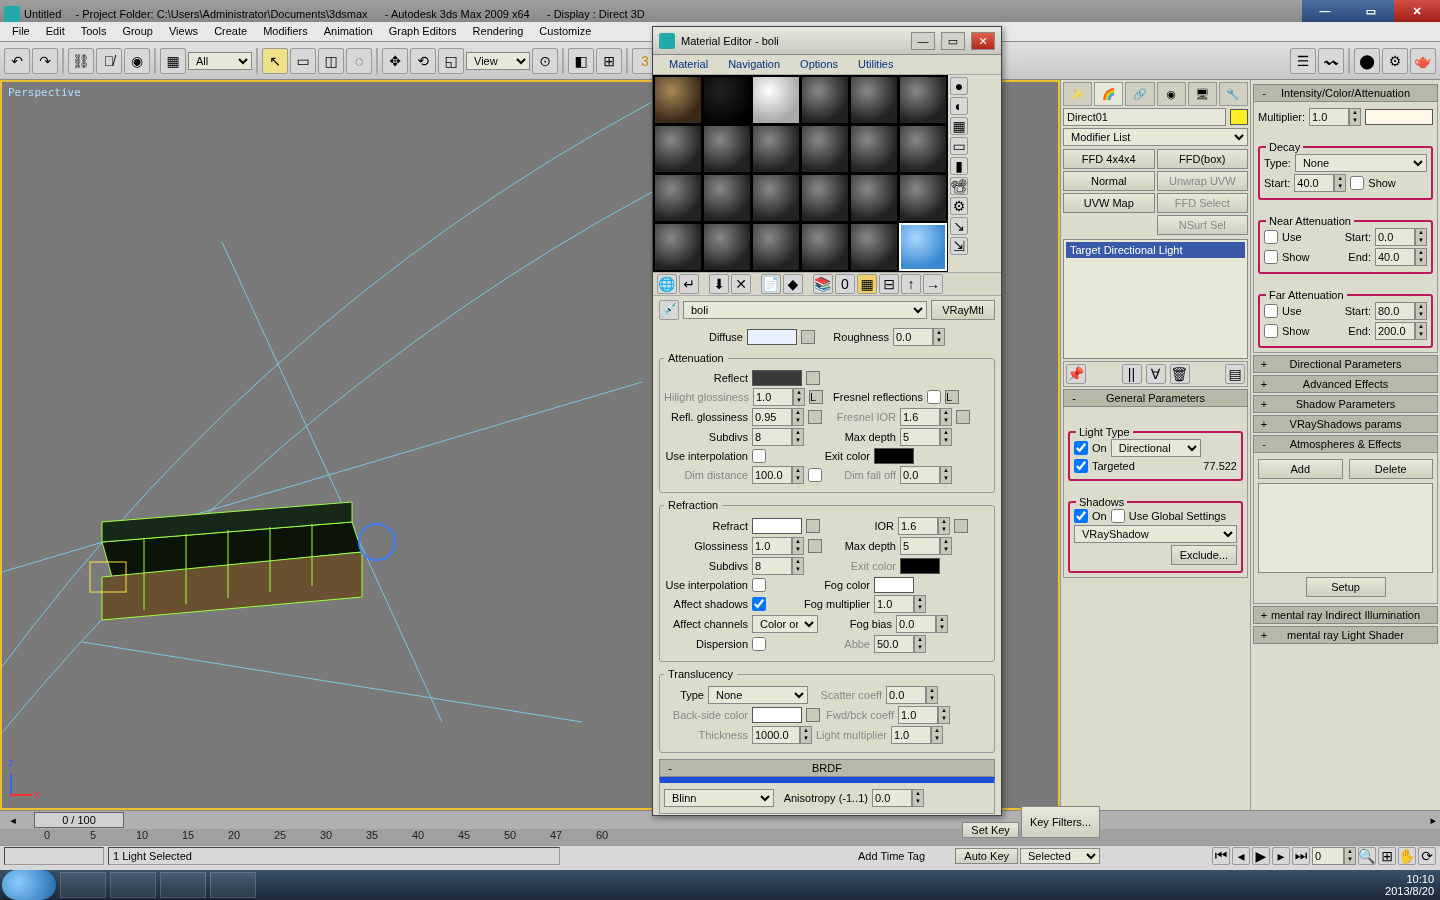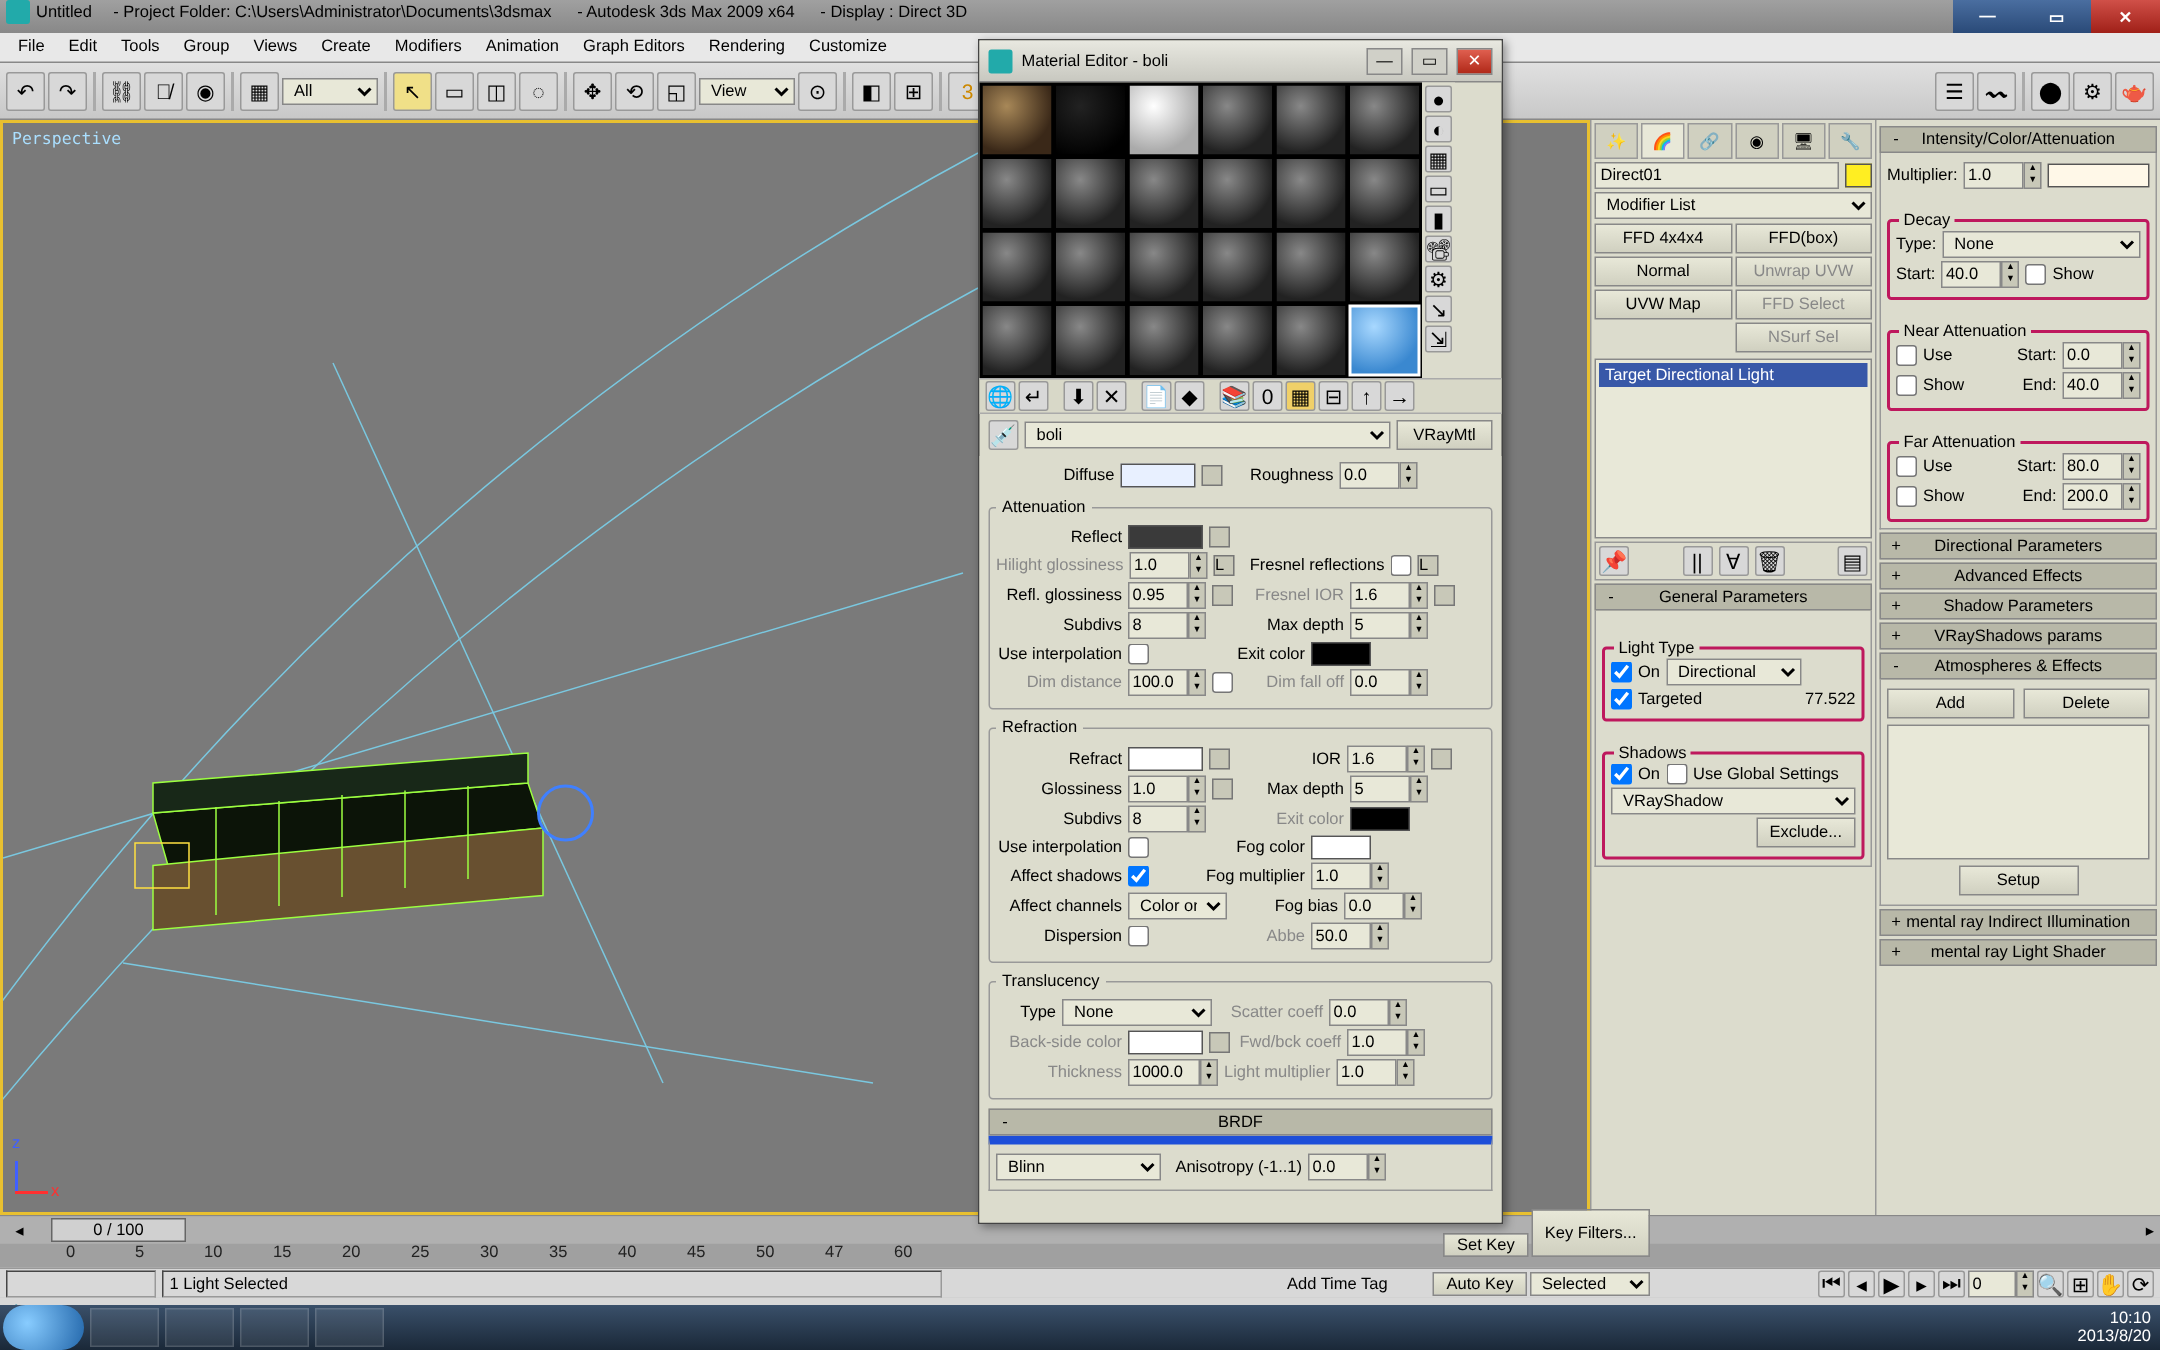--- a/index.html
+++ b/index.html
@@ -1,19 +1,19 @@
 <!DOCTYPE html>
 <html><head>
 <meta charset="utf-8">
 <style>
 * { margin:0; padding:0; box-sizing:border-box; font-family:Tahoma,Arial,sans-serif; font-size:11px; user-select:none; }
 body { background:#c0c0c0; width:1440px; height:900px; overflow:hidden; position:relative; }
 
 
-.titlebar { height:22px; background:linear-gradient(#a0a0a0,#888); color:#000; display:flex; align-items:flex-start; padding:0 4px; position:relative; }
+.titlebar { height:22px; background:linear-gradient(#a0a0a0,#888); color:#000; display:flex; align-items:flex-end; padding:0 4px; position:relative; }
 .titlebar .left { display:flex; align-items:center; gap:4px;}
 .titlebar .wincontrols { position:absolute; right:0; top:0; display:flex; height:22px;}
 .titlebar .wincontrols div { width:46px; display:flex; align-items:center; justify-content:center; color:#fff; font-weight:bold; }
 .wc-min,.wc-max{background:linear-gradient(#4a6ea0,#2a4a78);}
 .wc-close{background:linear-gradient(#d05048,#a02018);}
 
 
 .menubar { height:20px; background:#e8e8e8; border-bottom:1px solid #888; display:flex; padding:0 4px; }
 .menubar div { padding:3px 8px; cursor:pointer;}
 
@@ -418,21 +418,21 @@
     <span style="position:absolute;left:320px">30</span>
     <span style="position:absolute;left:366px">35</span>
     <span style="position:absolute;left:412px">40</span>
     <span style="position:absolute;left:458px">45</span>
     <span style="position:absolute;left:504px">50</span>
     <span style="position:absolute;left:550px">47</span>
     <span style="position:absolute;left:596px">60</span>
   </div>
   <div class="status">
     <div style="width:100px;border:1px inset #999;height:18px;margin:0 4px"></div>
-    <div style="width:520px;border:1px inset #999;height:18px;padding:0 4px;display:flex;align-items:center">
+    <div style="width:452px;border:1px inset #999;height:18px;padding:0 4px;display:flex;align-items:center">
         <span>1 Light Selected</span>
       </div>
     <span style="position:absolute;left:858px">Add Time Tag</span>
     <div style="position:absolute;right:340px;display:flex;gap:2px;align-items:center">
       <div class="btn" style="height:16px">Auto Key</div>
       <select class="txtin" style="width:80px;height:16px"><option>Selected</option></select>
     </div>
     <div style="position:absolute;right:4px;display:flex;gap:2px;align-items:center">
       <div class="tbtn" style="width:18px;height:18px">⏮</div>
       <div class="tbtn" style="width:18px;height:18px">◂</div>
@@ -476,20 +476,26 @@
 
 <div class="mateditor">
   <div class="me-title">
     <span style="width:16px;height:16px;background:#2aa;border-radius:2px;display:inline-block"></span>
     <span>Material Editor - boli</span>
     <div class="spacer"></div>
     <div class="wbtn">—</div>
     <div class="wbtn">▭</div>
     <div class="wbtn close">✕</div>
   </div>
+  <div class="me-menu">
+    <div>Material</div>
+    <div>Navigation</div>
+    <div>Options</div>
+    <div>Utilities</div>
+  </div>
   <div class="sample-area">
     <div class="sample-grid">
       <div class="slot slot-brown"></div>
       <div class="slot slot-black"></div>
       <div class="slot slot-white"></div>
       <div class="slot"></div>
       <div class="slot"></div>
       <div class="slot"></div>
       <div class="slot"></div>
         <div class="slot"></div>

